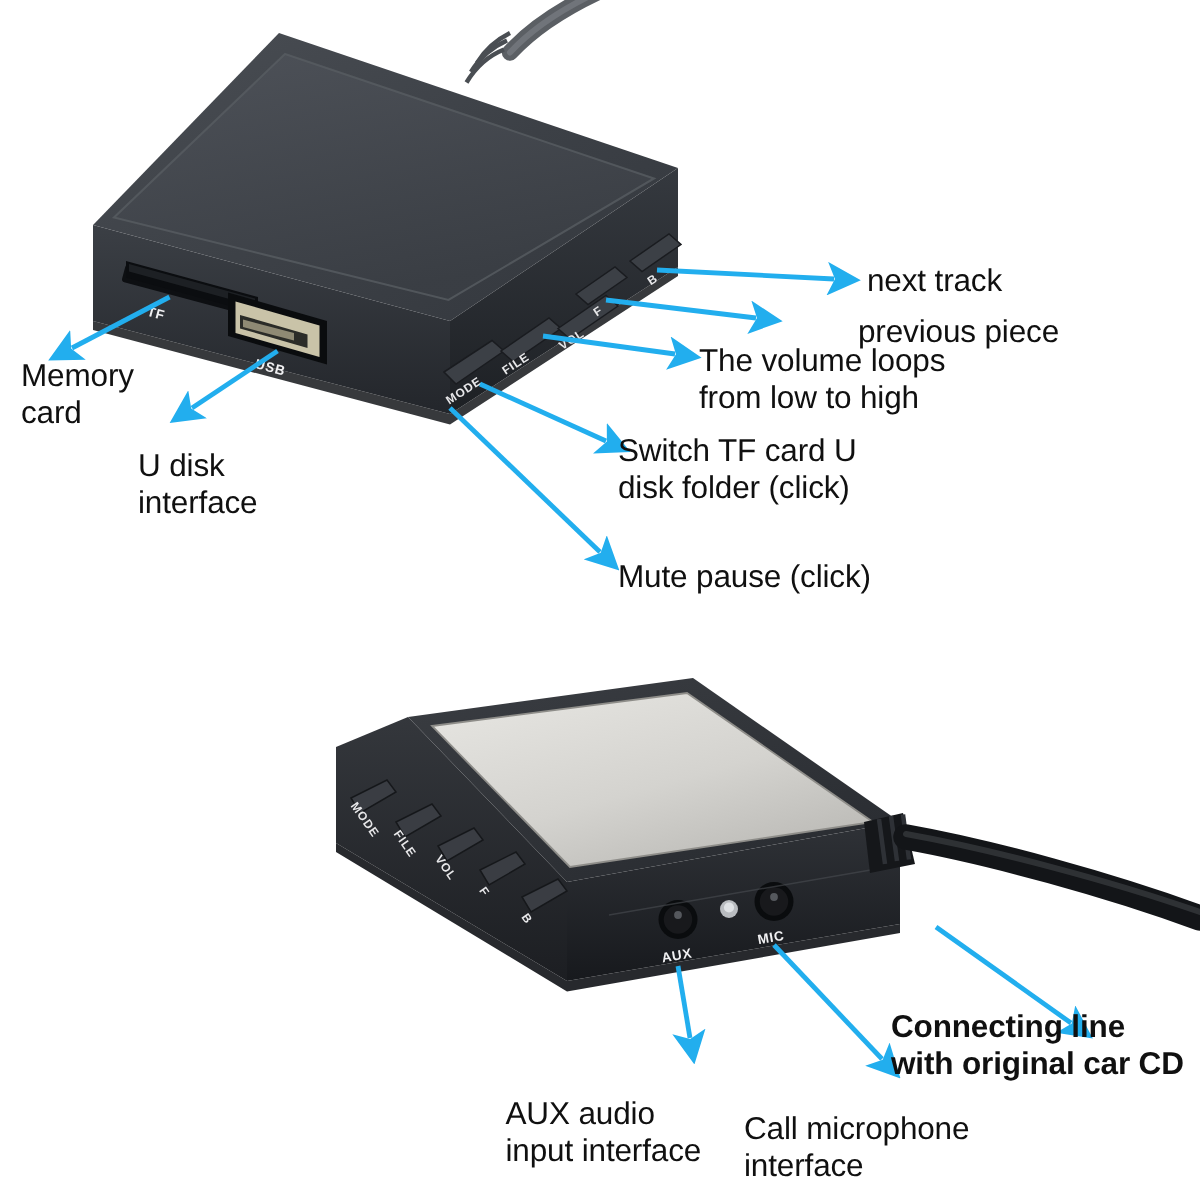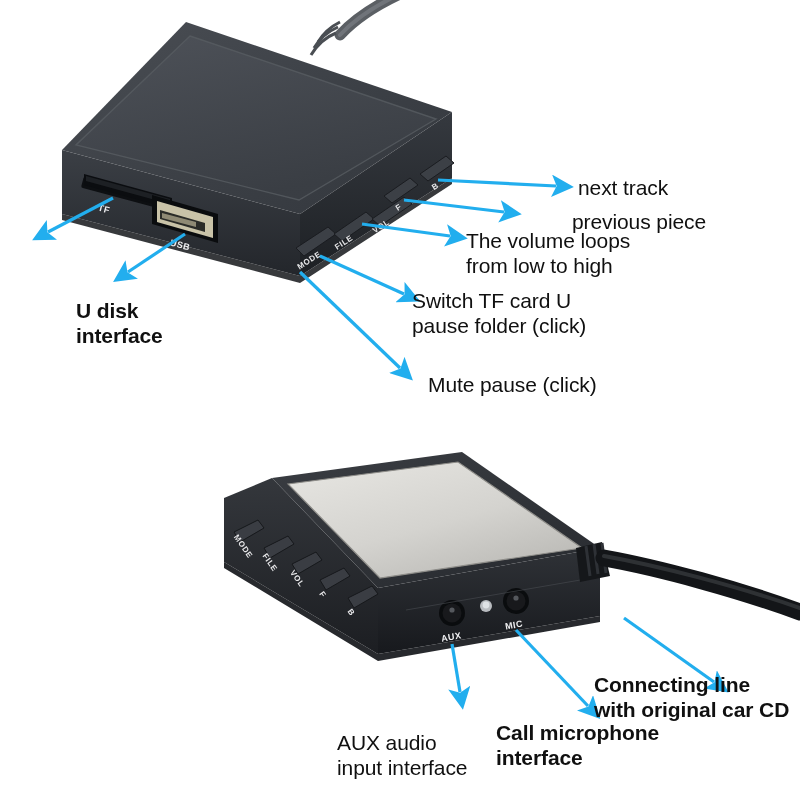--- a/index.html
+++ b/index.html
@@ -196,30 +196,32 @@
       <path d="M300 272 L400 368"></path>
 
       <path d="M452 644 L460 692"></path>
 
       <path d="M516 630 L588 706"></path>
 
       <path d="M624 618 L714 682"></path>
     </g>
   </svg>
 
-  <div class="caption" style="left:76px;top:298px;font-weight:bold;">U disk
+  <div class="caption" style="left:14px;top:238px;">Memory
+card</div>
+  <div class="caption" style="left:92px;top:298px;">U disk
 interface</div>
   <div class="caption" style="left:578px;top:175px;">next track</div>
   <div class="caption" style="left:466px;top:228px;">The volume loops
 from low to high</div>
   <div class="caption" style="left:572px;top:209px;">previous piece</div>
   <div class="caption" style="left:412px;top:288px;">Switch TF card U
-pause folder (click)</div>
-  <div class="caption" style="left:412px;top:372px;margin-left:16px;">Mute pause (click)</div>
+disk folder (click)</div>
+  <div class="caption" style="left:412px;top:372px;">Mute pause (click)</div>
 
   <div class="caption" style="left:337px;top:702px;margin-top:28px;">AUX audio
 input interface</div>
-  <div class="caption" style="left:496px;top:720px;font-weight:bold;">Call microphone
+  <div class="caption" style="left:496px;top:740px;">Call microphone
 interface</div>
   <div class="caption" style="left:594px;top:672px;font-weight:bold;">Connecting line
 with original car CD</div>
 
 </div>
 
 </body></html>

